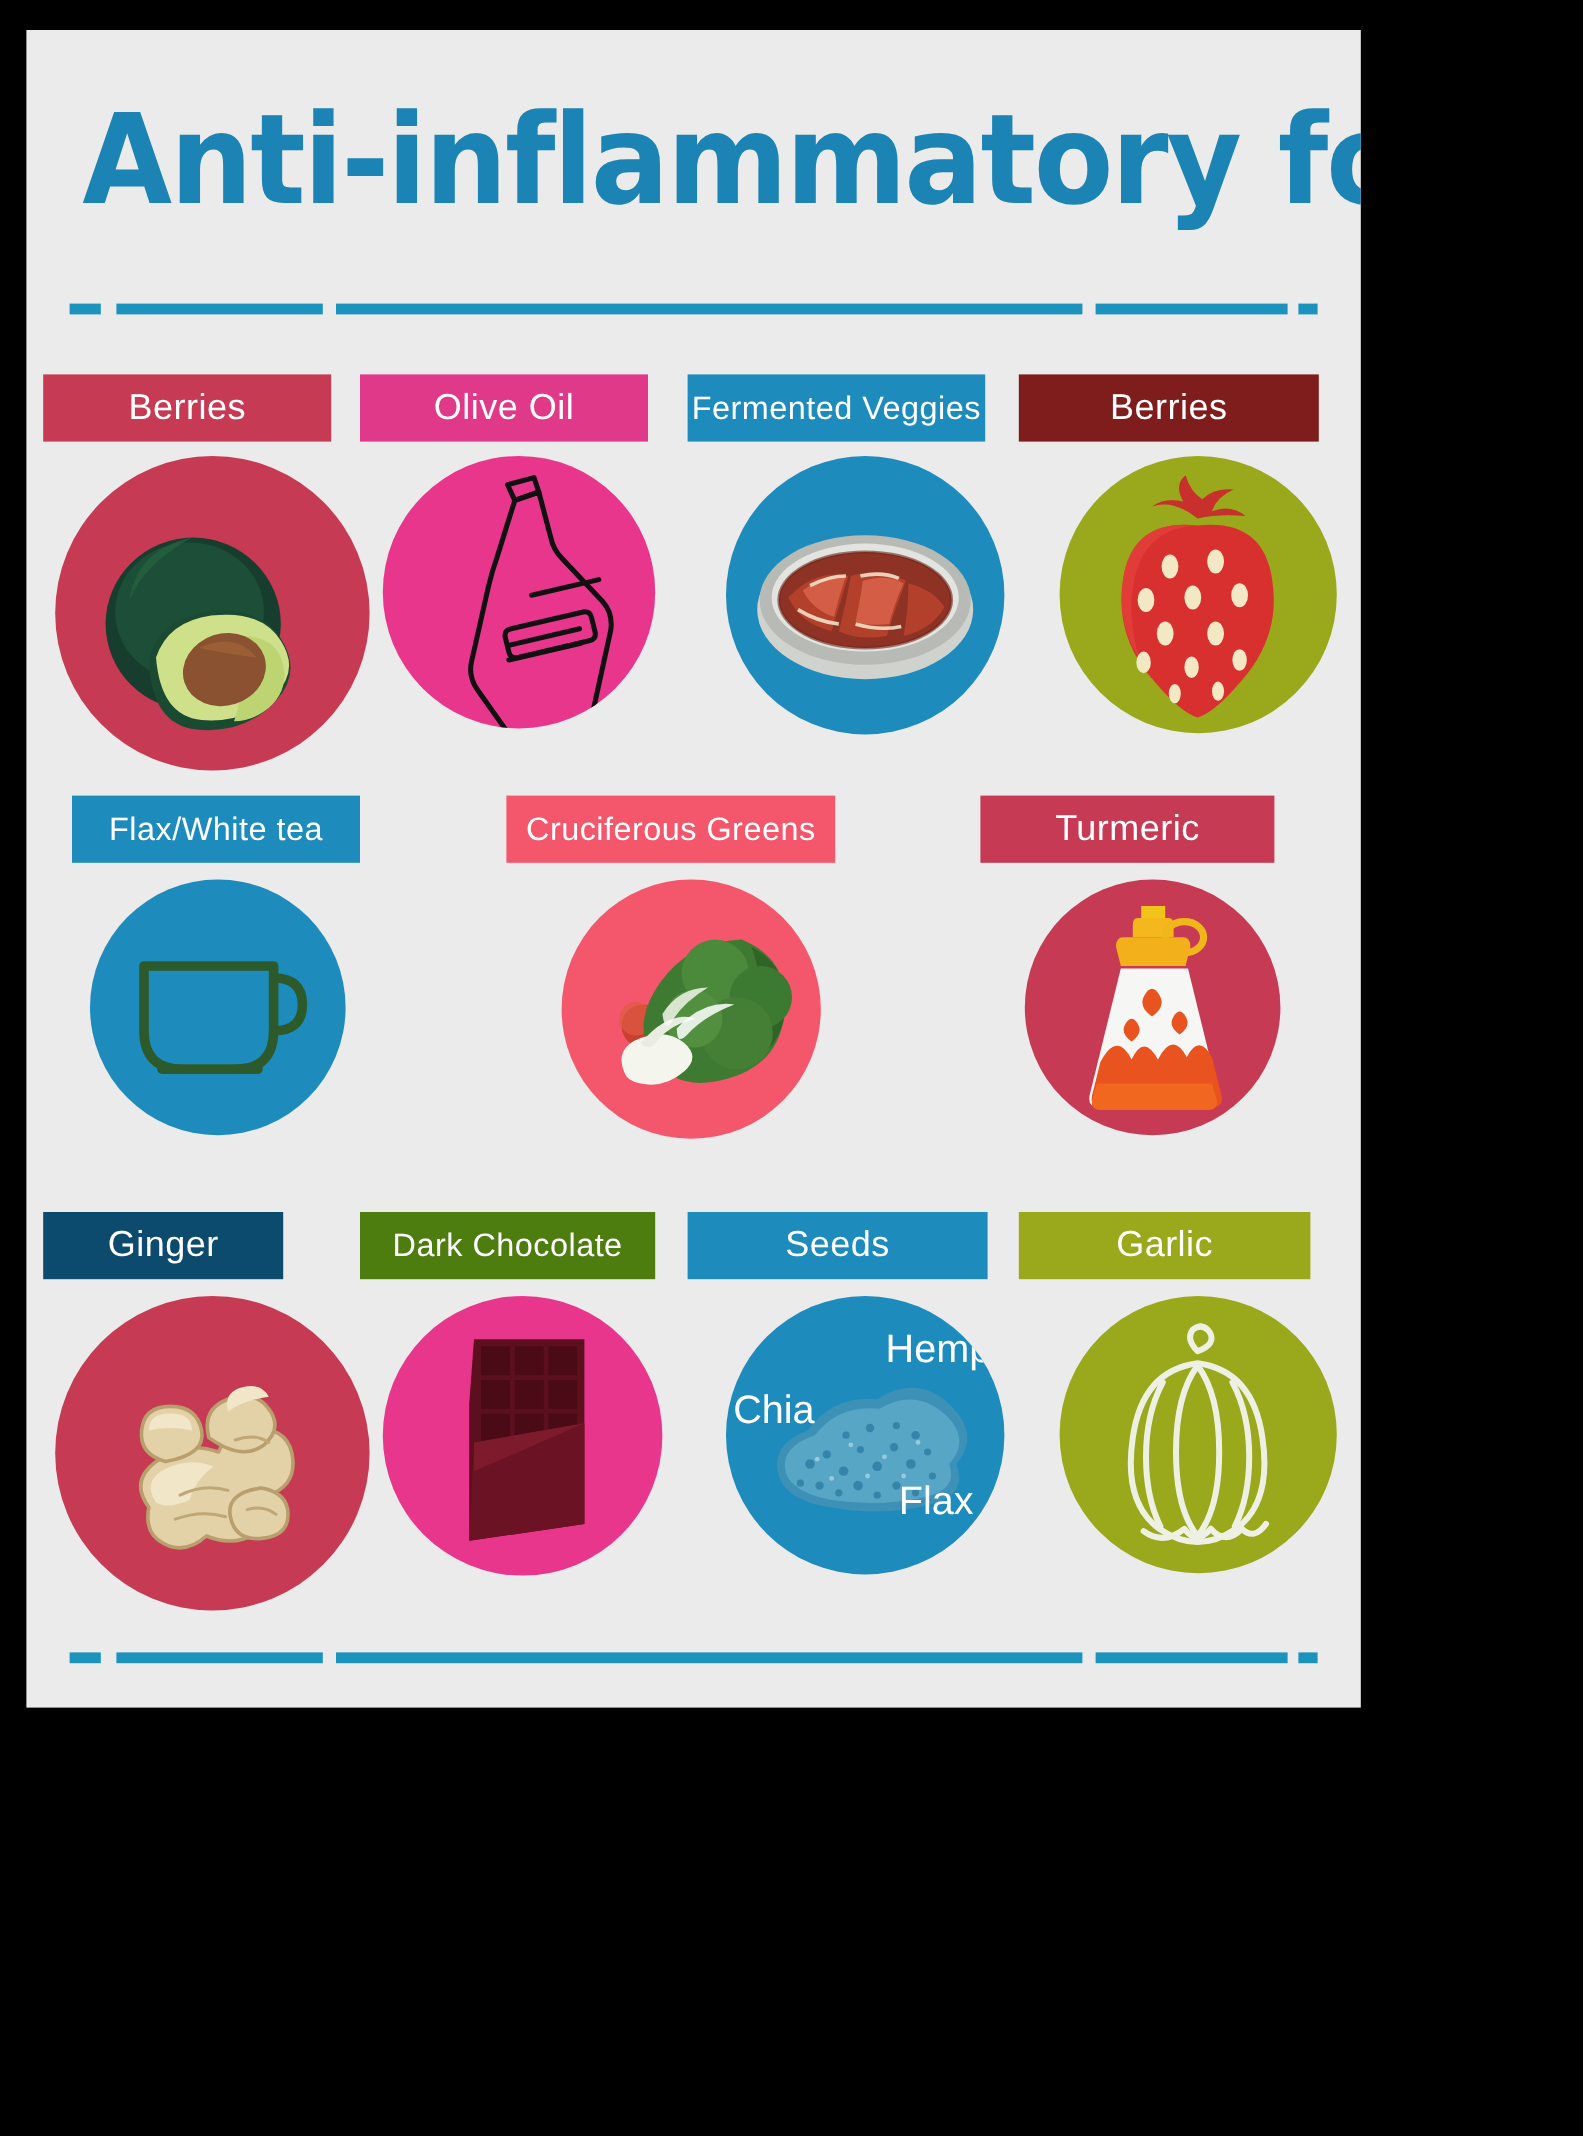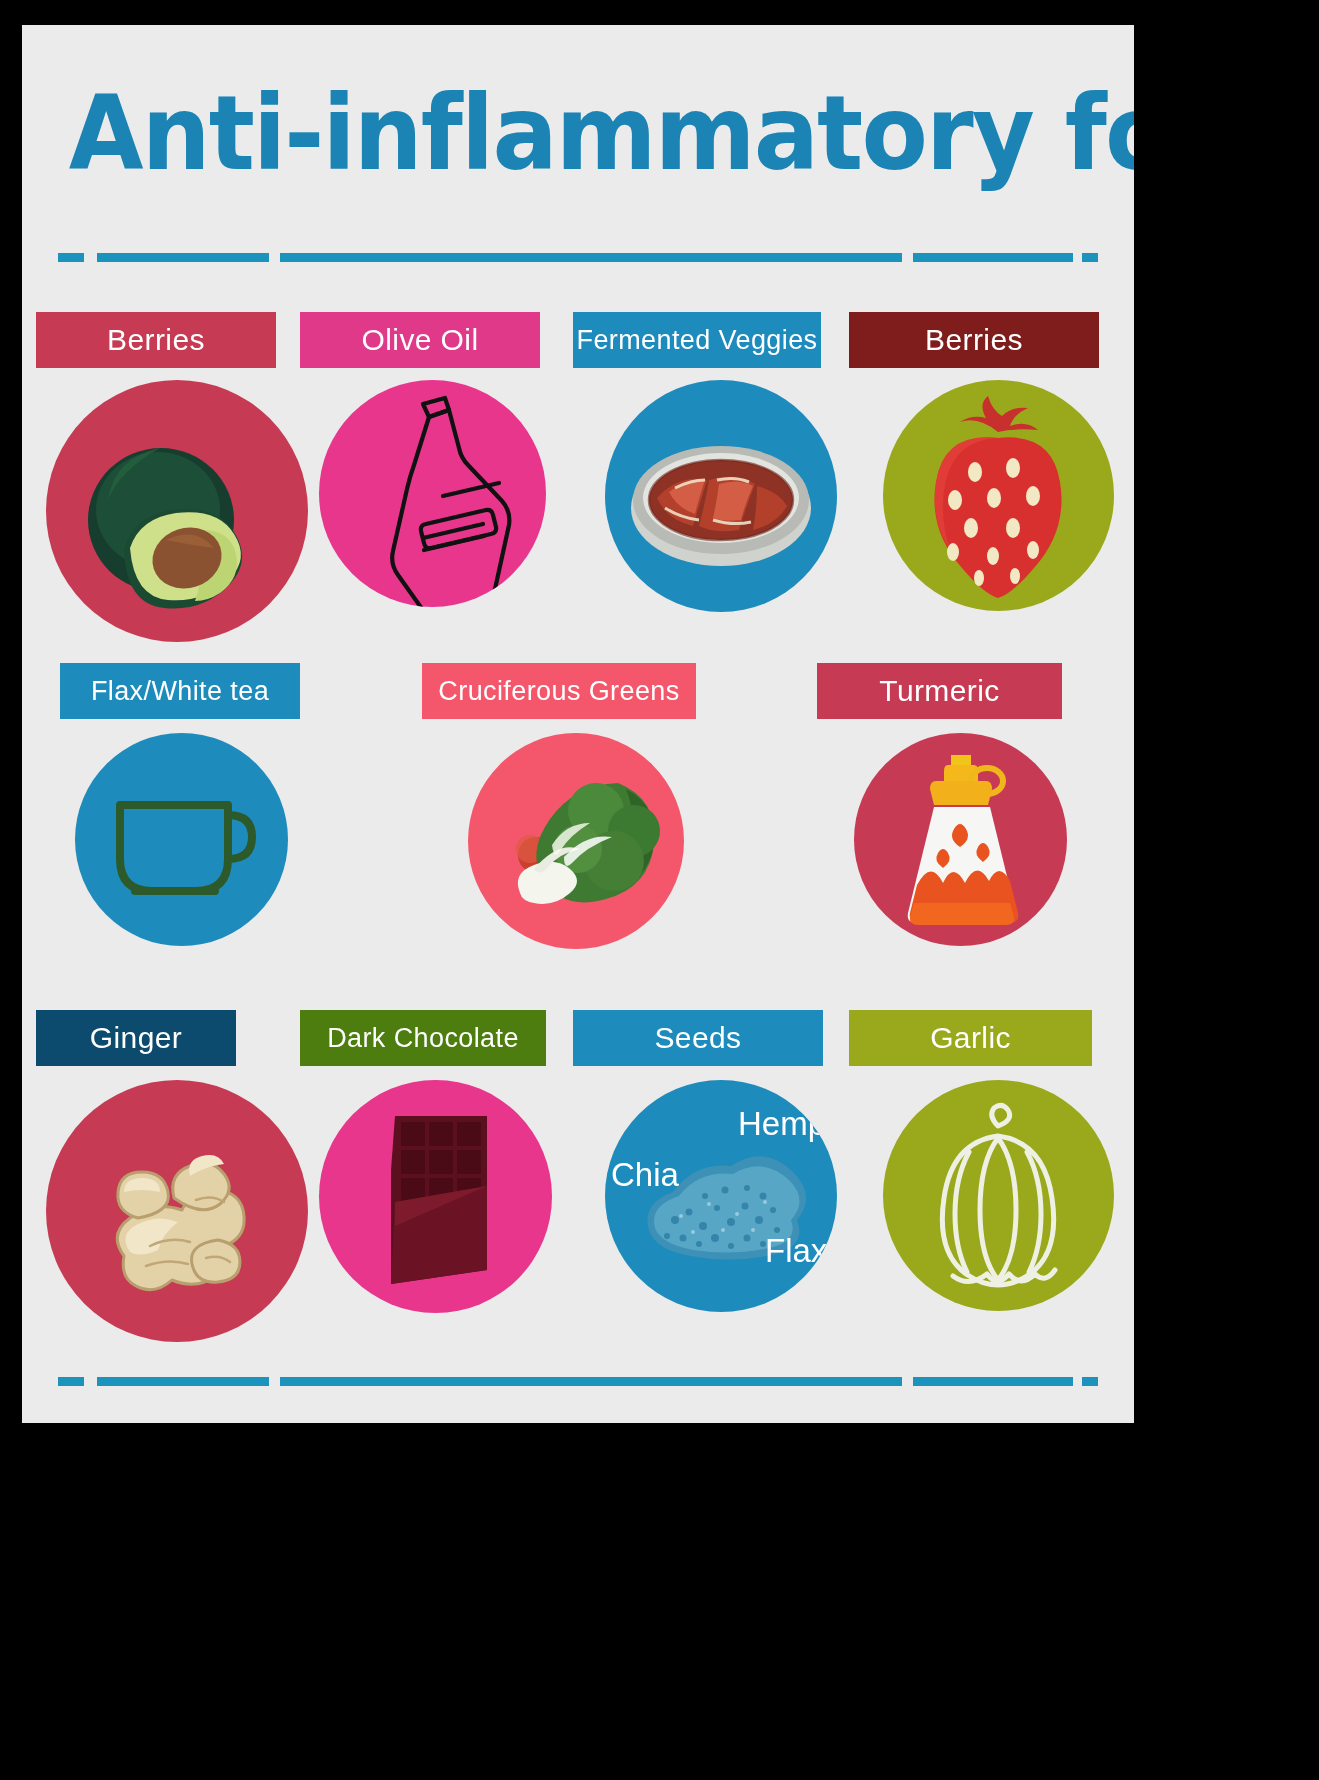--- a/index.html
+++ b/index.html
@@ -373,21 +373,21 @@
             <circle cx="104" cy="124" r="2"></circle>
           <circle cx="132" cy="134" r="2"></circle>
             <circle cx="160" cy="122" r="2"></circle>
           <circle cx="88" cy="152" r="2"></circle>
             <circle cx="118" cy="150" r="2"></circle>
           <circle cx="148" cy="150" r="2"></circle>
         </g>
       </svg>
       <span class="seedword" style="left:133px; top:25px;">Hemp</span>
       <span class="seedword" style="left:6px; top:76px;">Chia</span>
-      <span class="seedword" style="left:144px; top:152px;margin-left:16px;">Flax</span>
+      <span class="seedword" style="left:144px; top:152px;">Flax</span>
     </div>
 
     <div class="circle" style="left:861px; top:0; width:231px; height:231px; background:#9aa81c;">
       <svg class="art" viewBox="0 0 231 231">
         <g fill="none" stroke="#eef0e4" stroke-width="5" stroke-linejoin="round" stroke-linecap="round">
           <path d="M115 46 q-10 -10 -4 -18 q8 -6 14 2 q6 10 -10 16z"></path>
           <path d="M115 56 q-46 6 -54 62 q-8 54 22 76 q32 22 64 0 q30 -22 22 -76 q-8 -56 -54 -62z"></path>
           <path d="M115 58 q-18 24 -18 72 q0 48 18 70"></path>
           <path d="M115 58 q18 24 18 72 q0 48 -18 70"></path>
           <path d="M86 72 q-14 26 -14 62 q0 34 12 58"></path>

